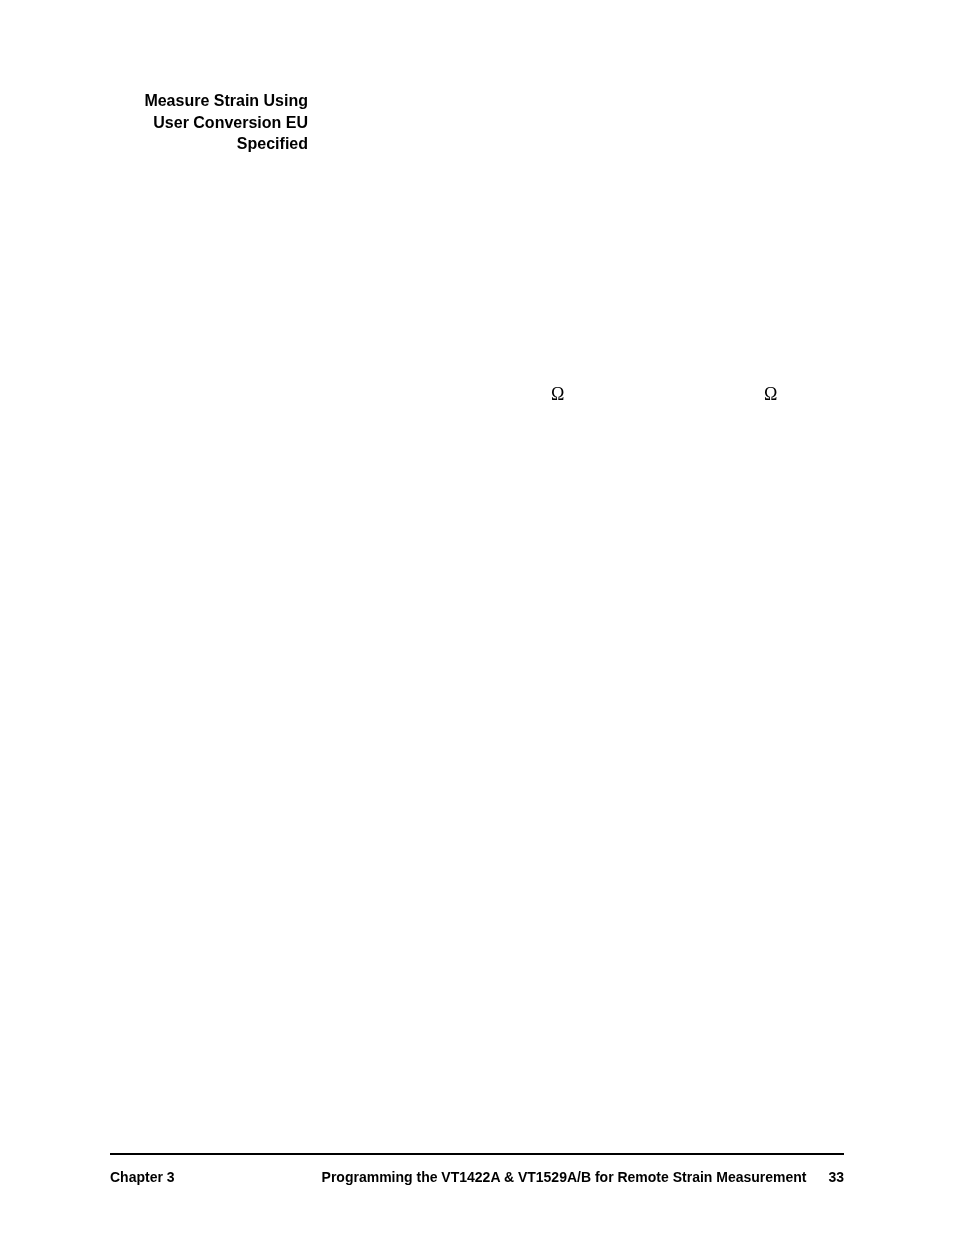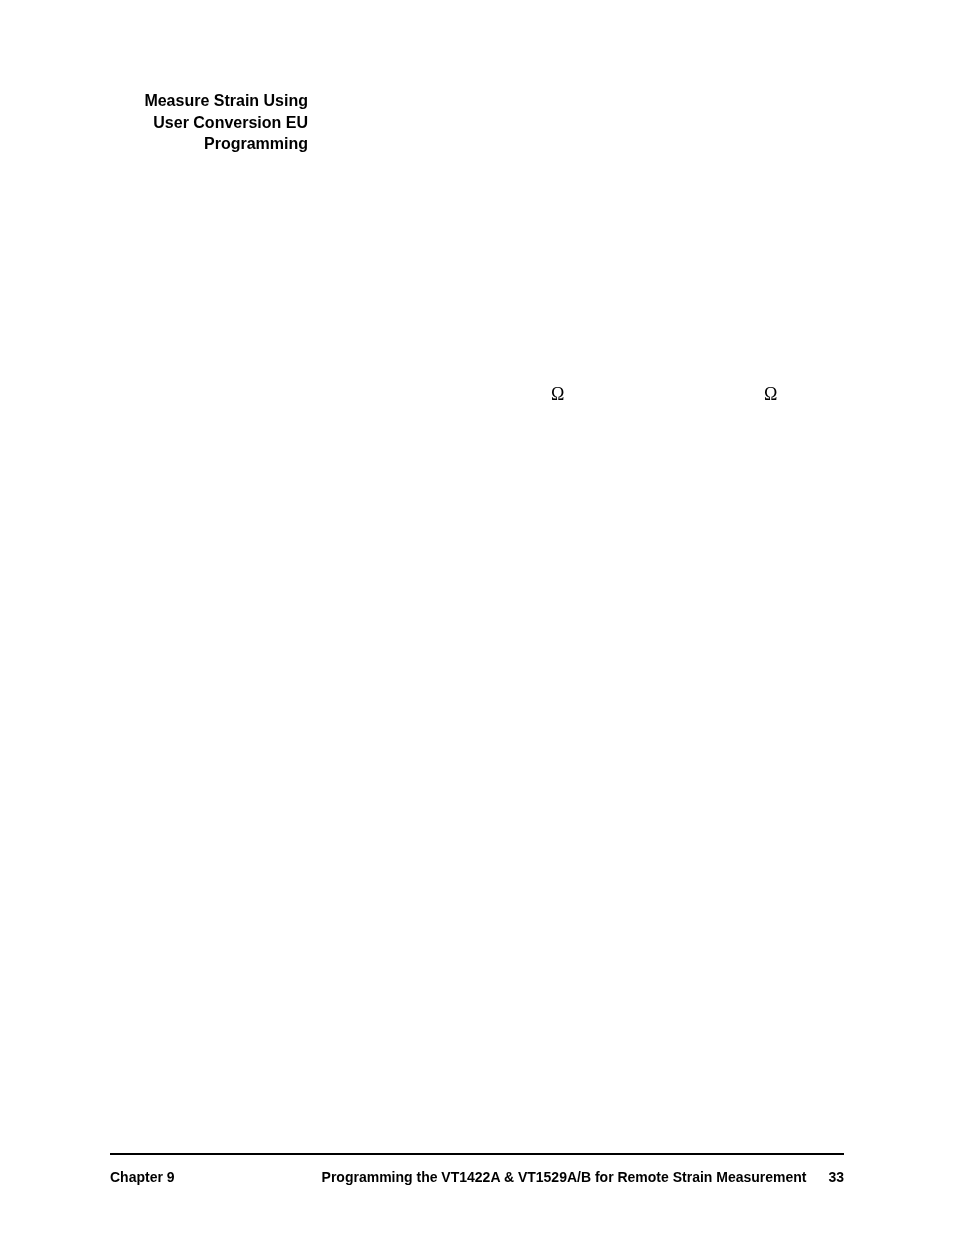--- a/index.html
+++ b/index.html
@@ -46,27 +46,27 @@
   .footer-right .title { margin-right: 18px; margin-top: 6px; }
 </style>
 </head>
 <body>
 
 <div class="page">
 
   <div class="side-heading">
     <span>Measure Strain Using</span><br>
     <span>User Conversion EU</span><br>
-    <span>Programming</span>
+    <span>Specified</span>
   </div>
 
   <span class="omega omega1">Ω</span>
   <span class="omega omega2">Ω</span>
 
   <div class="footer-rule"></div>
 
-  <div class="footer-left">Chapter 9</div>
+  <div class="footer-left">Chapter 3</div>
   <div class="footer-right">
     <span class="title">Programming the VT1422A &amp; VT1529A/B for Remote Strain Measurement</span>
     <span>33</span>
   </div>
 
 </div>
 
 </body></html>

